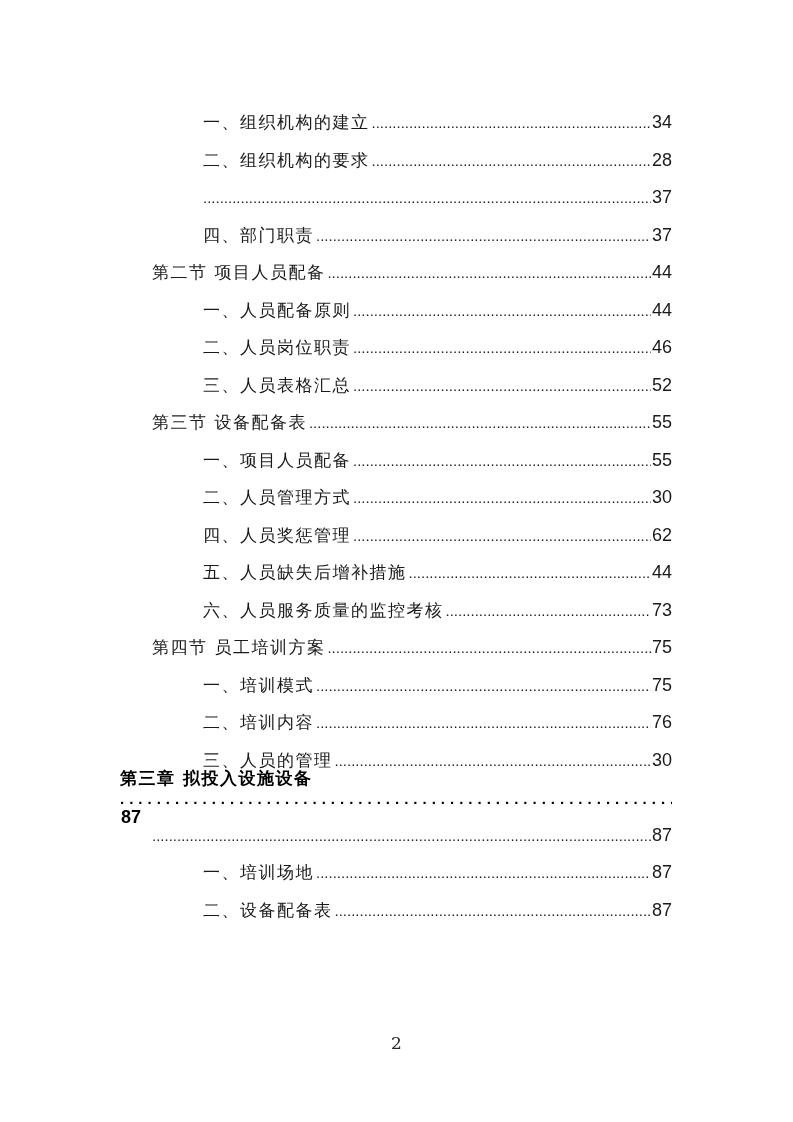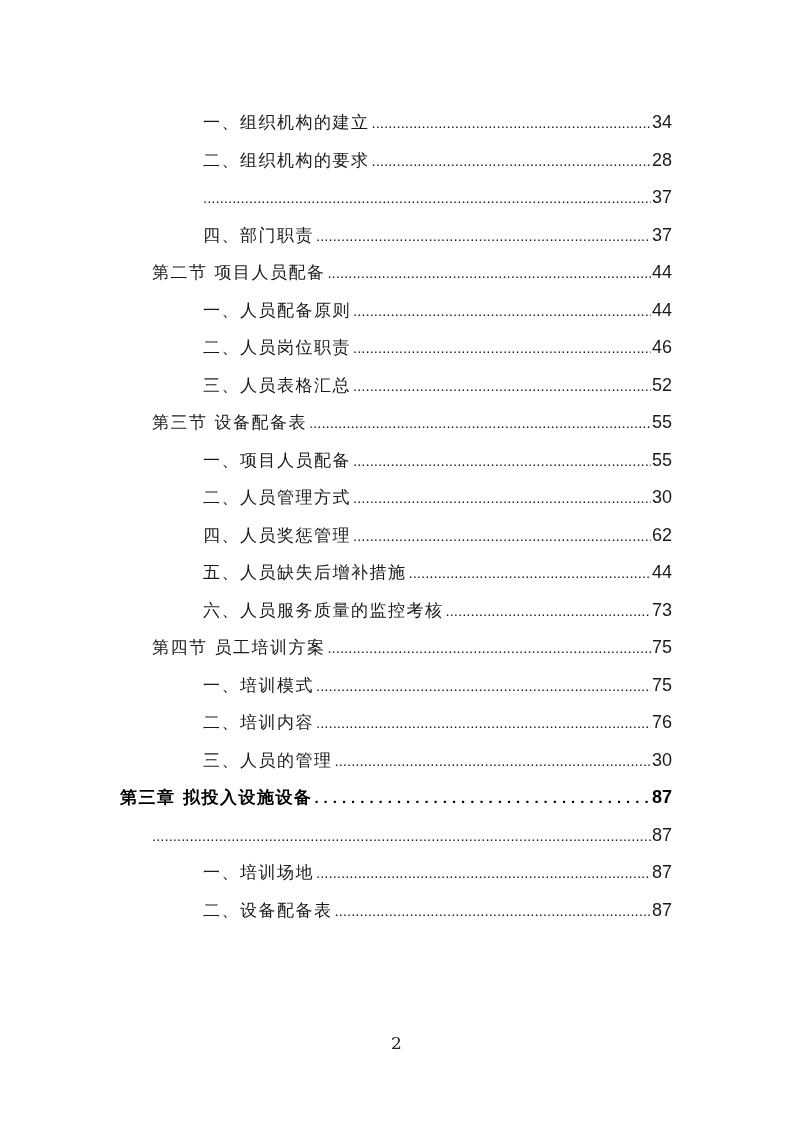--- a/index.html
+++ b/index.html
@@ -32,21 +32,21 @@
     .toc-row .entry {
       position: absolute;
       right: 121px;
       display: flex;
       align-items: baseline;
       white-space: nowrap;
       overflow: hidden;
     }
     .toc-row.level-item .entry { left: 203px; }
     .toc-row.level-section .entry { left: 152px; }
-    .toc-row.level-chapter .entry { left: 120px; }
+    .toc-row.level-chapter .entry { left: 120px; flex-direction: column; }
 
     .entry .label {
       flex: 0 0 auto;
       padding-right: 2px;
     }
     .entry .leader {
       flex: 1 1 auto;
       overflow: hidden;
       white-space: nowrap;
       letter-spacing: 0;

